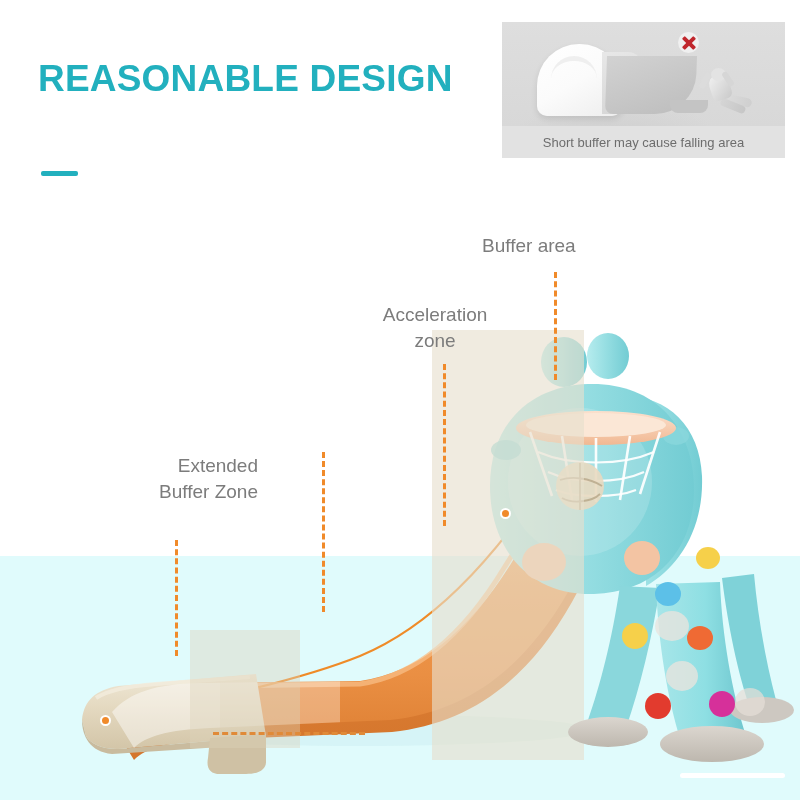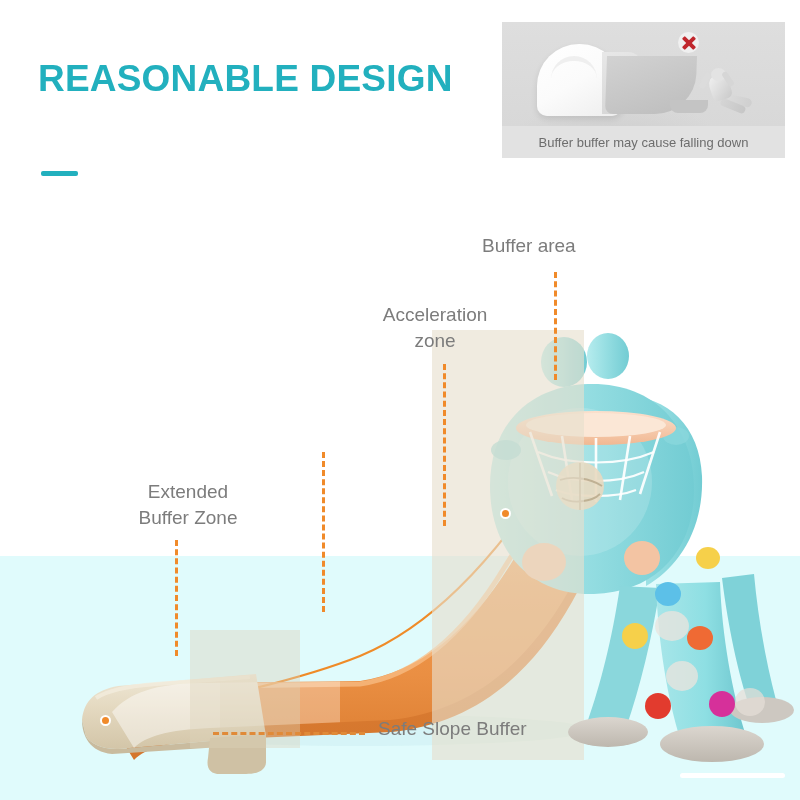--- a/index.html
+++ b/index.html
@@ -61,21 +61,21 @@
   .ph-x:before{transform:rotate(45deg);} .ph-x:after{transform:rotate(-45deg);}
   .inset-cap{position:absolute;left:0;top:104px;width:283px;height:32px;
      display:flex;align-items:center;justify-content:center;
      font-size:13px;color:#6d6d6d;}
 
   
   .label{position:absolute;color:#7c7c7c;font-size:19px;line-height:26px;white-space:pre-line;}
   .lbl-wait{left:482px;top:233px;}
   .lbl-accel{left:365px;top:302px;text-align:center;width:140px;}
   .lbl-decel{left:239px;top:388px;text-align:center;width:158px;}
-  .lbl-ext{left:118px;top:479px;text-align:center;width:140px;}
+  .lbl-ext{left:118px;top:453px;text-align:right;width:140px;}
   .lbl-safe{left:378px;top:716px;}
 
   
   .dash-v{position:absolute;width:0;border-left:3px dashed #f08a2a;}
   .dl-wait{left:554px;top:272px;height:108px;}
   .dl-accel{left:443px;top:364px;height:162px;}
   .dl-decel{left:322px;top:452px;height:160px;}
   .dl-ext{left:175px;top:540px;height:116px;}
   .dash-h{position:absolute;height:0;border-top:3px dashed #e08a38;}
   .dh-safe{left:213px;top:732px;width:152px;}
@@ -115,21 +115,21 @@
       <div class="ph-figure">
         <div class="ph-fig-leg"></div>
         <div class="ph-fig-leg2"></div>
         <div class="ph-fig-torso"></div>
         <div class="ph-fig-head"></div>
         <div class="ph-fig-arm"></div>
         <div class="ph-fig-arm2"></div>
       </div>
       <div class="ph-x"></div>
     </div>
-    <div class="inset-cap">Buffer buffer may cause falling down</div>
+    <div class="inset-cap">Short buffer may cause falling area</div>
   </div>
 
   <div id="slide">
     <svg width="740" height="500" viewBox="0 0 740 500">
 
       <defs>
         <linearGradient id="gOrange" x1="0" y1="0" x2="0" y2="1">
           <stop offset="0%" stop-color="#f4ae6c"></stop>
           <stop offset="38%" stop-color="#f09a4e"></stop>
           <stop offset="72%" stop-color="#ea8f43"></stop>
@@ -270,21 +270,20 @@
         <ellipse cx="690" cy="402" rx="15" ry="14" fill="#e4ded7" opacity=".72"></ellipse>
       </g>
     </svg>
   </div>
 
   <div class="label lbl-wait">Buffer area</div>
   <div class="label lbl-accel">Acceleration
 zone</div>
   <div class="label lbl-ext">Extended
 Buffer Zone</div>
-  <div class="label lbl-safe">Safe Slope Buffer</div>
 
   <div class="dash-v dl-wait"></div>
   <div class="dash-v dl-accel"></div>
   <div class="dash-v dl-decel"></div>
   <div class="dash-v dl-ext"></div>
   <div class="dash-h dh-safe"></div>
 
   <div class="dot dot-top"></div>
   <div class="dot dot-bottom"></div>
 

